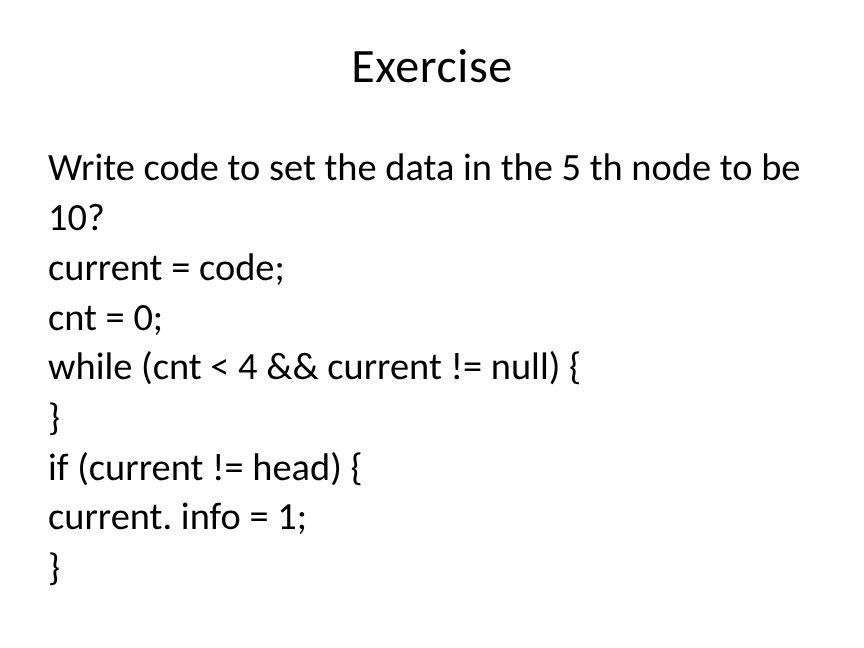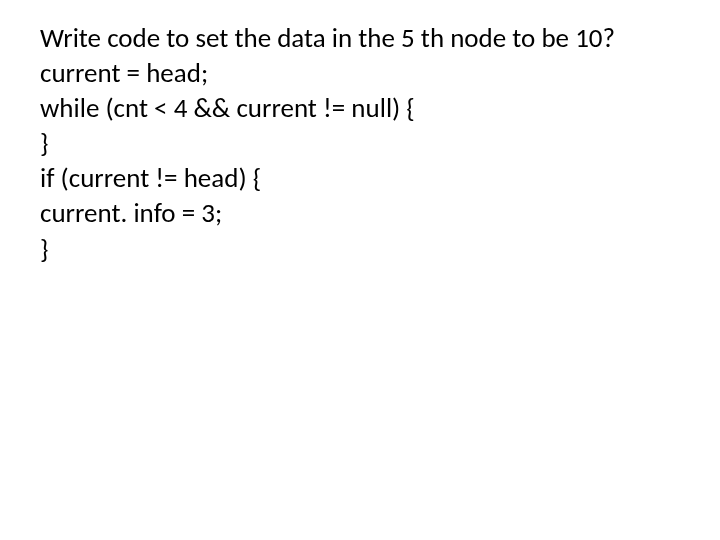--- a/index.html
+++ b/index.html
@@ -1,27 +1,29 @@
 <!DOCTYPE html>
 <html><head>
 <meta charset="utf-8">
 <style>
   * { margin: 0; padding: 0; box-sizing: border-box; }
   html, body { width: 720px; height: 540px; background: #fff; font-family: Calibri, "Segoe UI", Arial, sans-serif; color: #000; }
   .slide { width: 720px; height: 540px; position: relative; padding: 20px 40px 40px 40px; }
   .title { font-size: 40px; font-weight: 400; text-align: center; margin-top: 10px; margin-bottom: 40px; letter-spacing: 0.5px; }
-  .body { font-size: 27px; line-height: 1.3; }
+  .body { font-size: 32px; line-height: 1.3; }
   .body p { margin: 0; }
 </style>
 </head>
 <body>
 
 <div class="slide">
+  <h1 class="title">Exercise</h1>
   <div class="body">
     <p>Write code to set the data in the 5 th node to be 10?</p>
-    <p>current = head;</p>
+    <p>current = code;</p>
+    <p>cnt = 0;</p>
     <p>while (cnt &lt; 4 &amp;&amp; current != null) {</p>
     <p>}</p>
     <p>if (current != head) {</p>
-    <p>current. info = 3;</p>
+    <p>current. info = 1;</p>
     <p>}</p>
   </div>
 </div>
 
 </body></html>

